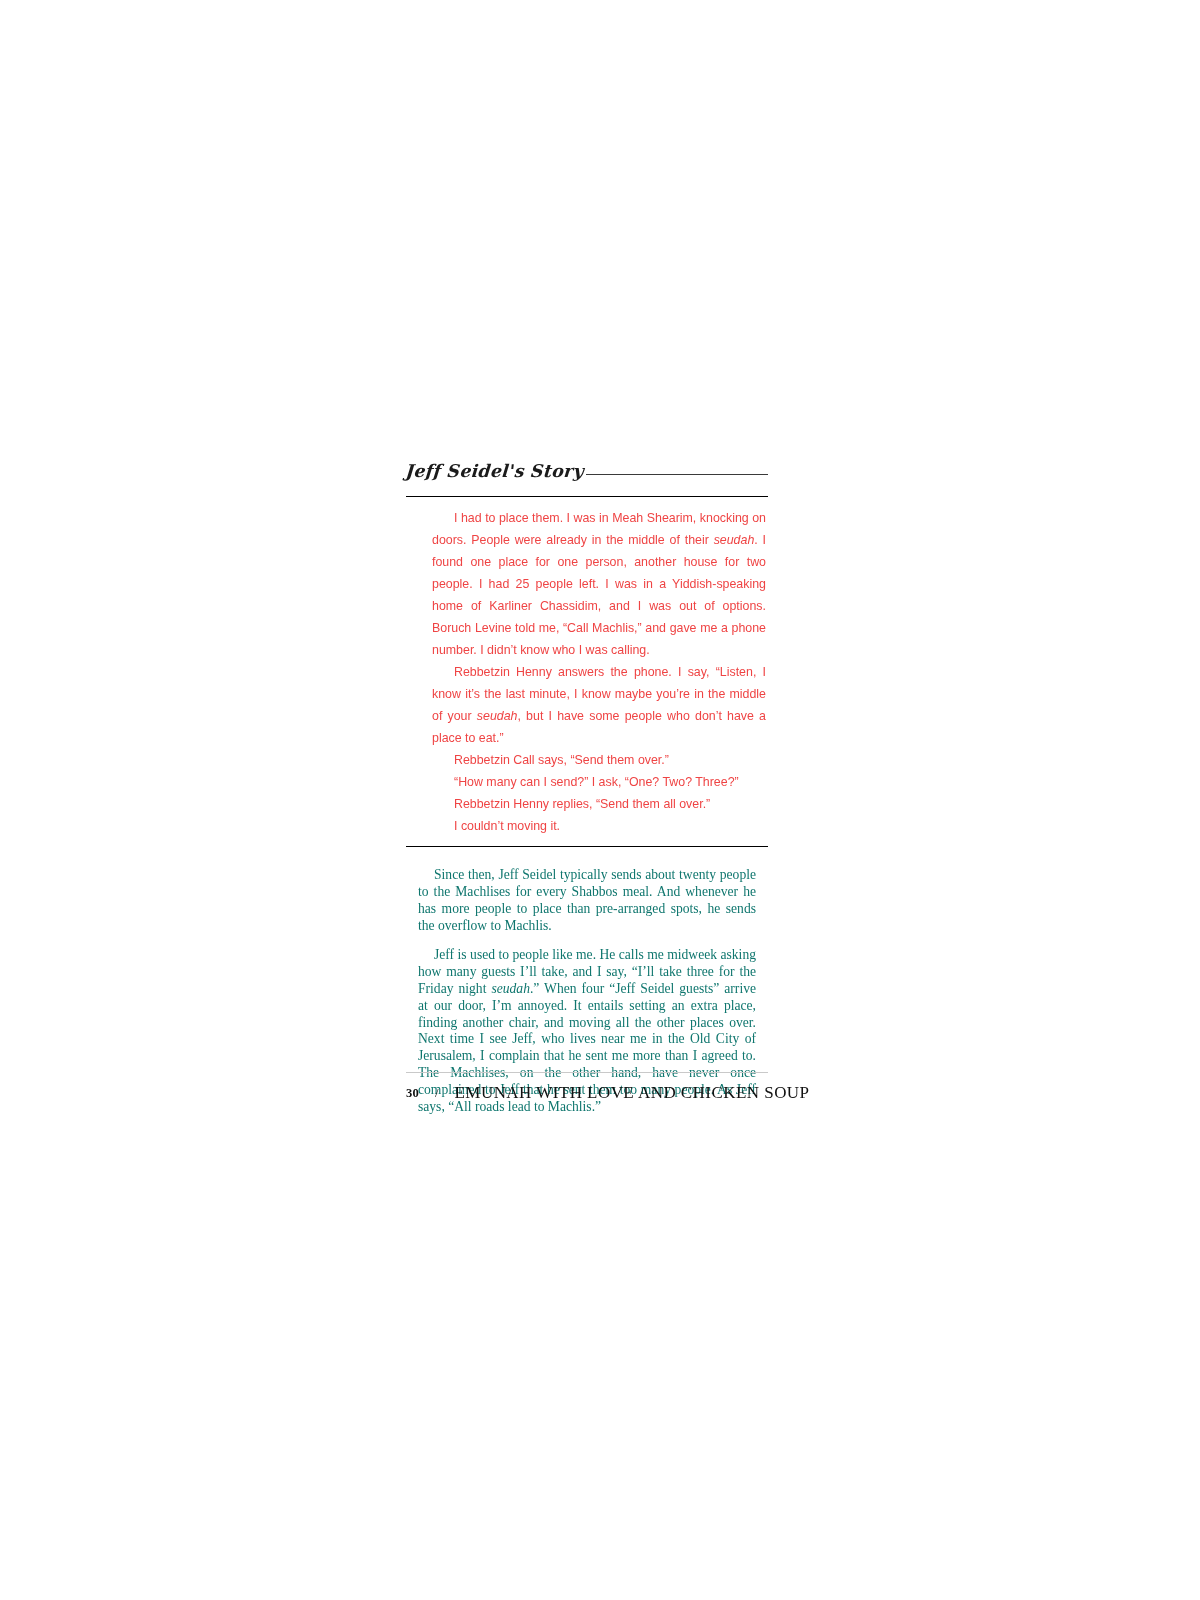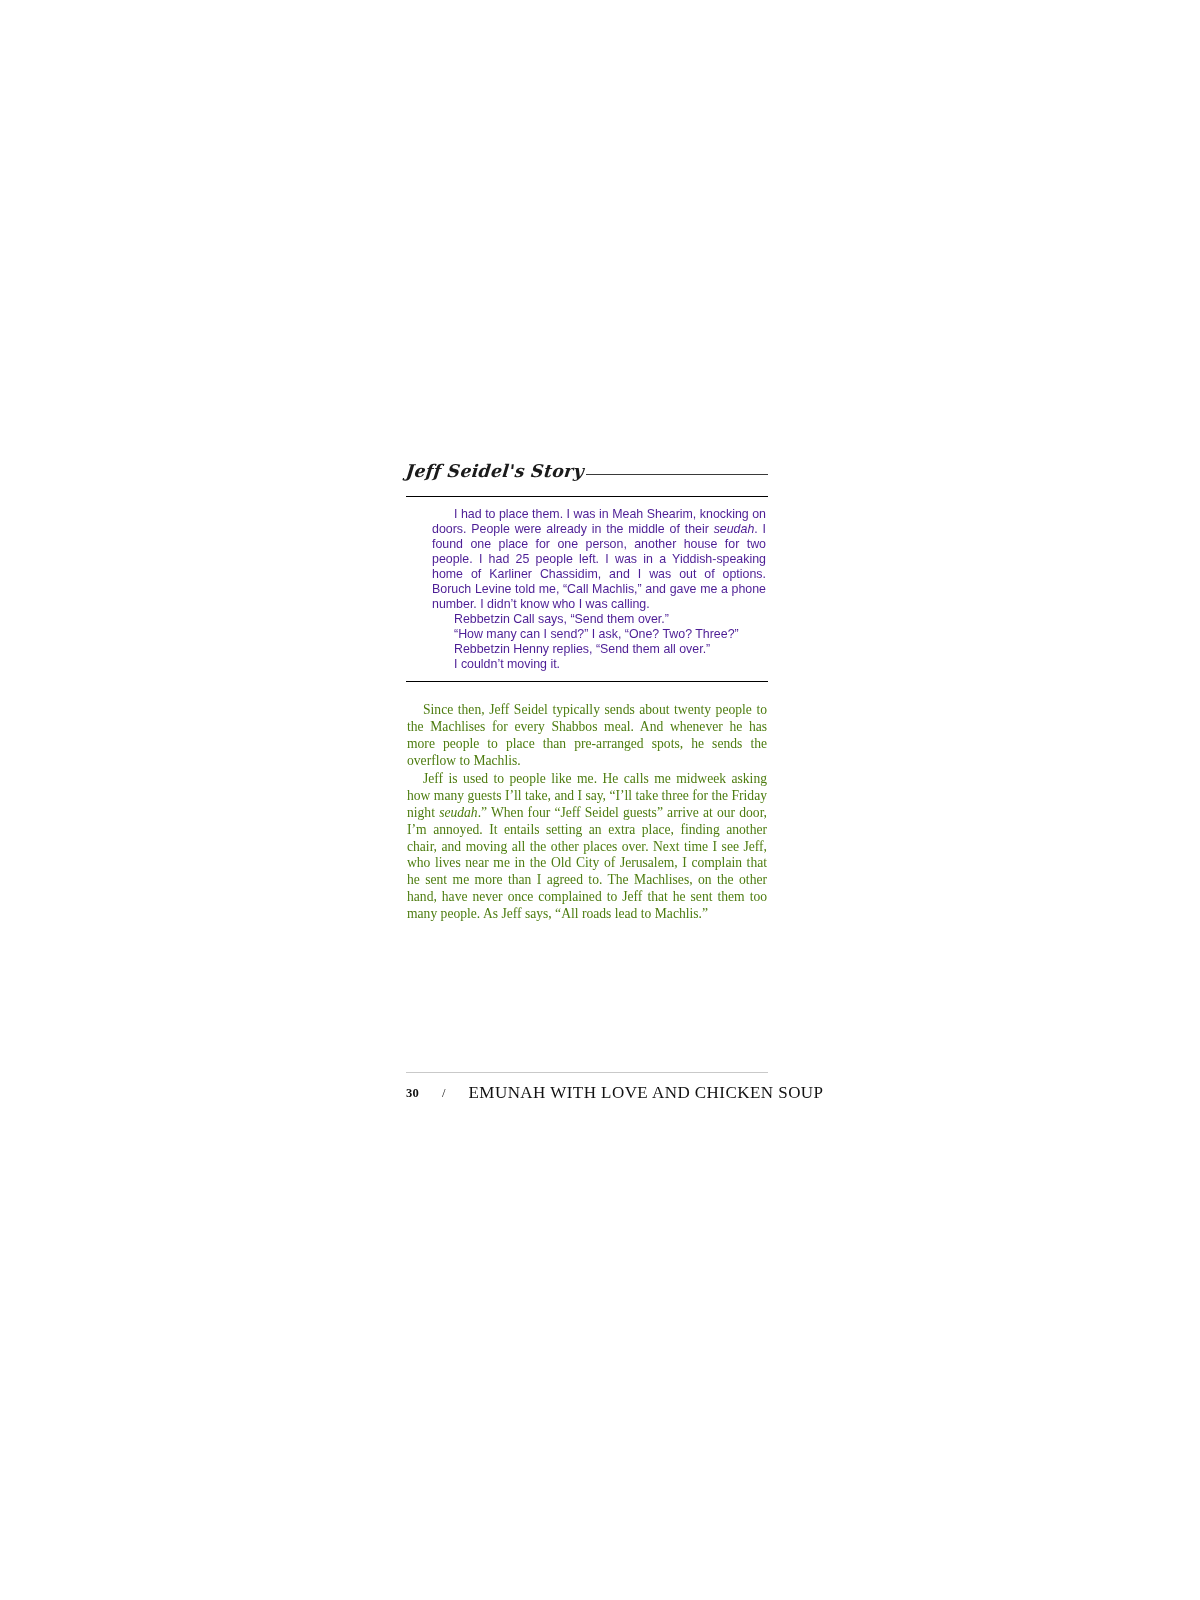--- a/index.html
+++ b/index.html
@@ -64,43 +64,43 @@
     border-top: 1px solid #000;
     border-bottom: 1px solid #000;
     padding: 10px 0 9px 0;
     margin: 0 0 0 0;
     width: 100%;
     box-sizing: border-box;
   }
   .extract p {
     font-family: "Liberation Sans", sans-serif;
     font-size: 12.4px;
-    line-height: 15px;
+    line-height: 22px;
     text-align: justify;
     margin: 0;
     text-indent: 22px;
-    color: #4c1d95;
+    color: #ef4444;
     padding: 0 2px 0 26px;
   }
   .extract em {
     font-style: italic;
   }
 
   
   .body-block {
     margin-top: 20px;
   }
   .body-block p {
     font-family: "Liberation Serif", serif;
     font-size: 13.6px;
     line-height: 16.9px;
     text-align: justify;
-    margin: 1px;
+    margin: 12px;
     text-indent: 16px;
-    color: #4d7c0f;
+    color: #0f766e;
   }
   .body-block em {
     font-style: italic;
   }
 
   
   .footer {
     position: absolute;
     left: 406px;
     top: 1072px;
@@ -108,21 +108,21 @@
   }
   .footer-rule {
     width: 100%;
     height: 1px;
     background: #c9c9c9;
     margin-bottom: 10px;
   }
   .footer-line {
     display: flex;
     align-items: center;
-    gap: 15px;
+    gap: 8px;
     font-family: "Liberation Serif", serif;
   }
   .folio {
     font-size: 12.6px;
     font-weight: 700;
     letter-spacing: 0.2px;
     color: #111;
   }
   .folio-sep {
     font-size: 12.6px;
@@ -151,20 +151,23 @@
   <div class="textcol">
 
     <div class="runhead">
       <div class="runhead-title">Jeff Seidel's Story</div>
       <div class="runhead-rule"></div>
     </div>
 
     <div class="extract">
       <p>
         <span>I had to place them. I was in Meah Shearim, knocking on doors. People were already in the middle of their <em>seudah</em>. I found one place for one person, another house for two people. I had 25 people left. I was in a Yiddish-speaking home of Karliner Chassidim, and I was out of options. Boruch Levine told me, “Call Machlis,” and gave me a phone number. I didn’t know who I was calling.</span>
+      </p>
+      <p>
+        <span>Rebbetzin Henny answers the phone. I say, “Listen, I know it’s the last minute, I know maybe you’re in the middle of your <em>seudah</em>, but I have some people who don’t have a place to eat.”</span>
       </p>
       <p>
         <span>Rebbetzin Call says, “Send them over.”</span>
       </p>
       <p>
         <span>“How many can I send?” I ask, “One? Two? Three?”</span>
       </p>
       <p>
         <span>Rebbetzin Henny replies, “Send them all over.”</span>
       </p>

